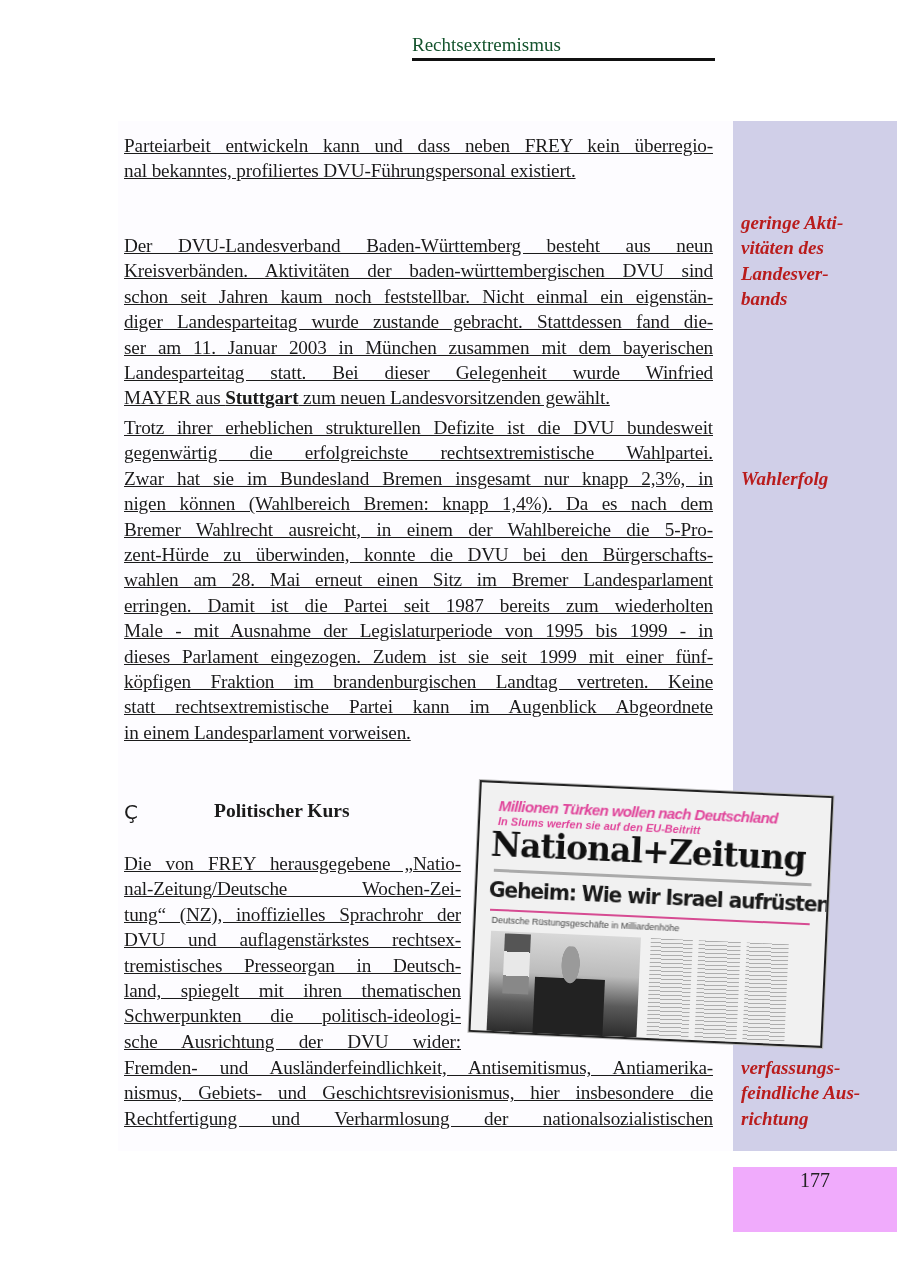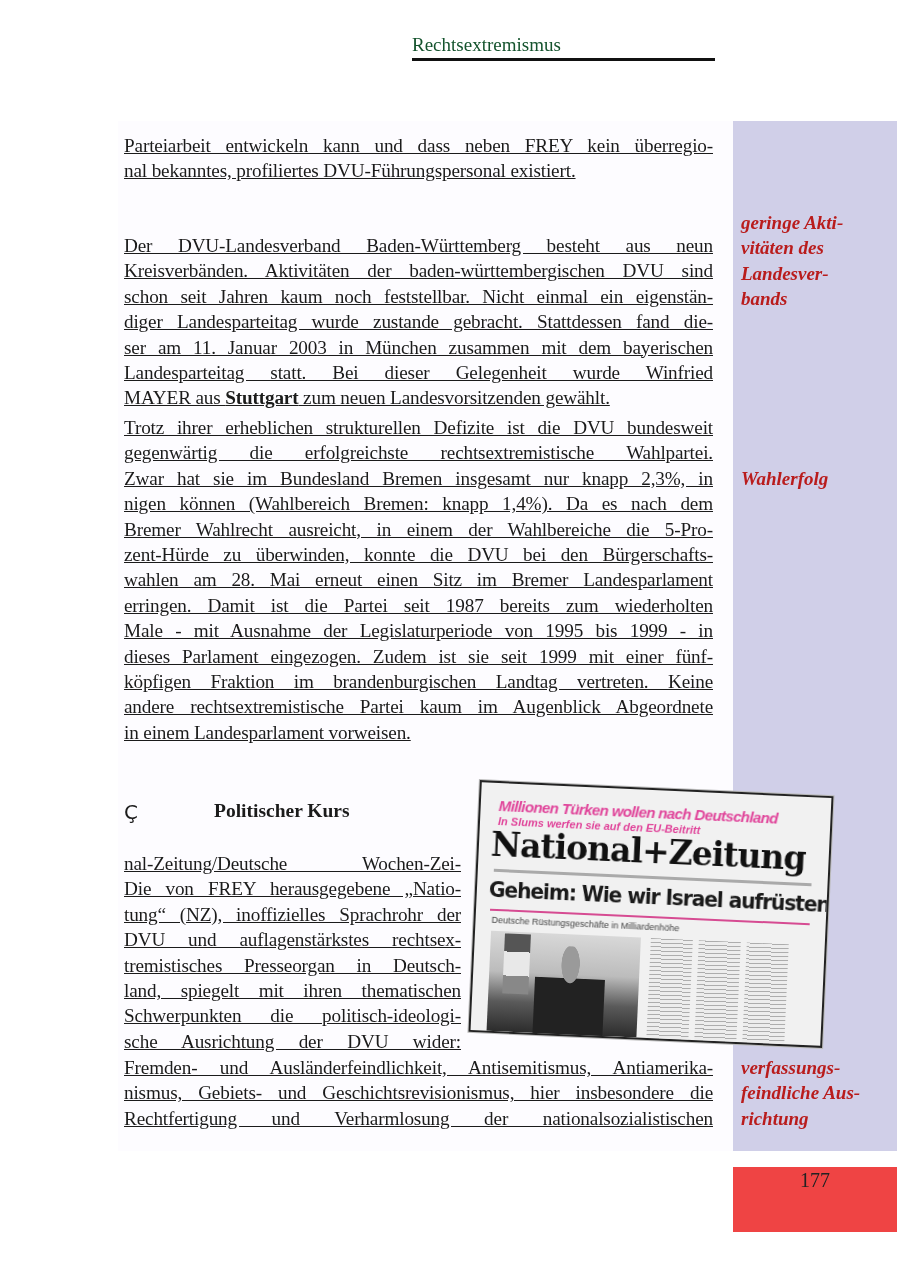--- a/index.html
+++ b/index.html
@@ -14,21 +14,21 @@
   .running-rule {
     position:absolute; left:412px; top:58px; width:303px; height:3px; background:#111;
   }
   .main-panel {
     position:absolute; left:118px; top:121px; width:615px; height:1030px; background:#fdfcff;
   }
   .sidebar {
     position:absolute; left:733px; top:121px; width:164px; height:1030px; background:#d0cfe8;
   }
   .page-box {
-    position:absolute; left:733px; top:1167px; width:164px; height:65px; background:#ef4444;
+    position:absolute; left:733px; top:1167px; width:164px; height:65px; background:#f0abfc;
   }
   .page-number {
     position:absolute; left:0; right:0; top:2px; text-align:center; font-size:20px; color:#222;
   }
   .text {
     position:absolute; left:124px; width:589px; font-size:19.2px; line-height:25.4px;
     text-align:justify; letter-spacing:-0.15px;
   }
   .text .ln { display:block; text-align:justify; text-align-last:justify; white-space:nowrap;text-decoration:underline; }
   .text .ln.last { text-align-last:left; }
@@ -90,30 +90,30 @@
   <span class="ln">gegenwärtig die erfolgreichste rechtsextremistische Wahlpartei.</span>
   <span class="ln">Zwar hat sie im Bundesland Bremen insgesamt nur knapp 2,3%, in</span>
   <span class="ln">nigen können (Wahlbereich Bremen: knapp 1,4%). Da es nach dem</span>
   <span class="ln">Bremer Wahlrecht ausreicht, in einem der Wahlbereiche die 5-Pro-</span>
   <span class="ln">zent-Hürde zu überwinden, konnte die DVU bei den Bürgerschafts-</span>
   <span class="ln">wahlen am 28. Mai erneut einen Sitz im Bremer Landesparlament</span>
   <span class="ln">erringen. Damit ist die Partei seit 1987 bereits zum wiederholten</span>
   <span class="ln">Male - mit Ausnahme der Legislaturperiode von 1995 bis 1999 - in</span>
   <span class="ln">dieses Parlament eingezogen. Zudem ist sie seit 1999 mit einer fünf-</span>
   <span class="ln">köpfigen Fraktion im brandenburgischen Landtag vertreten. Keine</span>
-  <span class="ln">andere rechtsextremistische Partei kaum im Augenblick Abgeordnete</span>
+  <span class="ln">statt rechtsextremistische Partei kann im Augenblick Abgeordnete</span>
   <span class="ln last">in einem Landesparlament vorweisen.</span>
 </div>
 
 <span class="section-marker">Ç</span>
 <span class="section-title">Politischer Kurs</span>
 
 <div class="text narrow" style="top:851px;">
+  <span class="ln">Die von FREY herausgegebene „Natio-</span>
   <span class="ln">nal-Zeitung/Deutsche Wochen-Zei-</span>
-  <span class="ln">Die von FREY herausgegebene „Natio-</span>
   <span class="ln">tung“ (NZ), inoffizielles Sprachrohr der</span>
   <span class="ln">DVU und auflagenstärkstes rechtsex-</span>
   <span class="ln">tremistisches Presseorgan in Deutsch-</span>
   <span class="ln">land, spiegelt mit ihren thematischen</span>
   <span class="ln">Schwerpunkten die politisch-ideologi-</span>
   <span class="ln">sche Ausrichtung der DVU wider:</span>
 </div>
 
 <div class="text" style="top:1055px;">
   <span class="ln">Fremden- und Ausländerfeindlichkeit, Antisemitismus, Antiamerika-</span>

